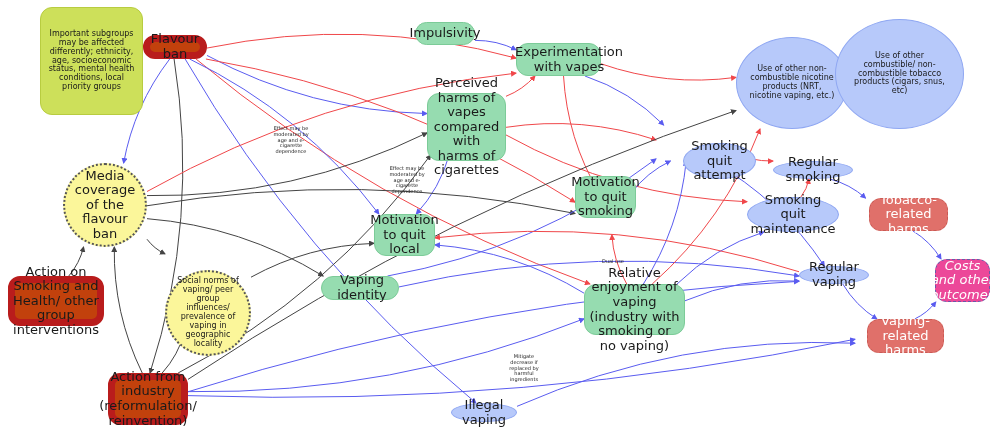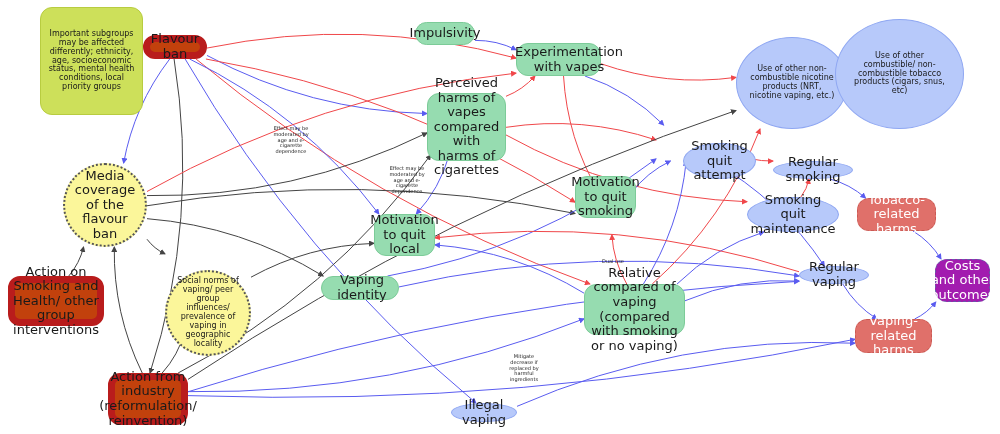--- a/index.html
+++ b/index.html
@@ -4,22 +4,22 @@
 <style>
   html, body { margin:0; padding:0; background:#ffffff; }
   body { width:1000px; height:434px; position:relative; overflow:hidden; font-family:"DejaVu Sans", sans-serif; }
   #diagram { position:absolute; left:0; top:0; width:1000px; height:434px; }
   .node { position:absolute; display:flex; align-items:center; justify-content:center; text-align:center;
           font-family:"DejaVu Sans", sans-serif; color:#1a1a1a; line-height:1.12; box-sizing:border-box; padding:2px 4px; }
   .rect { border-radius:12px; }
   .green { background:#96dcb0; border:1px solid #7ccb98; }
   .orange { background:#c2410c; border:7px solid #b91c1c; }
   .lime { background:#cde05a; border:1px solid #b8cc40; }
-  .red { background:#e0706a; border:1px dashed #c95a54; color:#ffffff; }
-  .purple { background:#a21caf; border:1px dashed #6a5aa8; color:#ffffff; }
+  .red { background:#e0706a; border:1px dashed #c95a54; color:#ffffff;margin-left:12px; }
+  .purple { background:#ec4899; border:1px dashed #6a5aa8; color:#ffffff;font-style:italic; }
   .ellipse { border-radius:50%; background:#b7c9fa; border:1.5px solid #8fa7f2; }
   .circle { border-radius:50%; background:#fbf69a; border:2px dotted #555; }
   .note { position:absolute; font-family:"DejaVu Sans", sans-serif; font-size:5px; line-height:1.15; text-align:center; color:#222; }
   .f8 { font-size:8px; } .f9 { font-size:13px; }
 </style>
 </head>
 <body>
 
 <svg id="diagram" viewBox="0 0 1000 434" xmlns="http://www.w3.org/2000/svg">
   <defs>
@@ -91,21 +91,21 @@
 <div class="node rect orange f9" style="left:8px;top:276px;width:96px;height:50px;">Action on Smoking and Health/ other group interventions</div>
 <div class="node circle f8" style="left:165px;top:246px;width:86px;height:86px;padding:8px;margin-top:24px;">Social norms of vaping/ peer group influences/ prevalence of vaping in geographic locality</div>
 <div class="node rect orange f9" style="left:108px;top:373px;width:80px;height:52px;">Action from industry (reformulation/ reinvention)</div>
 
 <div class="node rect green f9" style="left:415px;top:22px;width:60px;height:23px;">Impulsivity</div>
 <div class="node rect green f9" style="left:516px;top:43px;width:85px;height:33px;padding-left:25px;">Experimentation with vapes</div>
 <div class="node rect green f9" style="left:427px;top:93px;width:79px;height:68px;">Perceived harms of vapes compared with harms of cigarettes</div>
 <div class="node rect green f9" style="left:374px;top:214px;width:61px;height:42px;">Motivation to quit local</div>
 <div class="node rect green f9" style="left:321px;top:276px;width:78px;height:24px;padding-left:8px;">Vaping identity</div>
 <div class="node rect green f9" style="left:575px;top:176px;width:61px;height:42px;">Motivation to quit smoking</div>
-<div class="node rect green f9" style="left:584px;top:284px;width:101px;height:51px;">Relative compared of vaping (compared with smoking or no vaping)</div>
+<div class="node rect green f9" style="left:584px;top:284px;width:101px;height:51px;">Relative enjoyment of vaping (industry with smoking or no vaping)</div>
 
 <div class="node ellipse f9" style="left:451px;top:403px;width:66px;height:19px;">Illegal vaping</div>
 <div class="node ellipse f9" style="left:656px;top:143px;width:73px;height:36px;margin-left:27px;">Smoking quit attempt</div>
 <div class="node ellipse f8" style="left:736px;top:37px;width:112px;height:92px;padding:12px;">Use of other non-combustible nicotine products (NRT, nicotine vaping, etc.)</div>
 <div class="node ellipse f8" style="left:835px;top:19px;width:129px;height:110px;padding:14px;">Use of other combustible/ non-combustible tobacco products (cigars, snus, etc)</div>
 <div class="node ellipse f9" style="left:773px;top:161px;width:80px;height:18px;">Regular smoking</div>
 <div class="node ellipse f9" style="left:747px;top:197px;width:92px;height:35px;">Smoking quit maintenance</div>
 <div class="node rect red f9" style="left:857px;top:198px;width:79px;height:33px;">Tobacco-related harms</div>
 <div class="node ellipse f9" style="left:799px;top:266px;width:70px;height:18px;">Regular vaping</div>
 <div class="node rect red f9" style="left:855px;top:319px;width:77px;height:34px;">Vaping-related harms</div>

